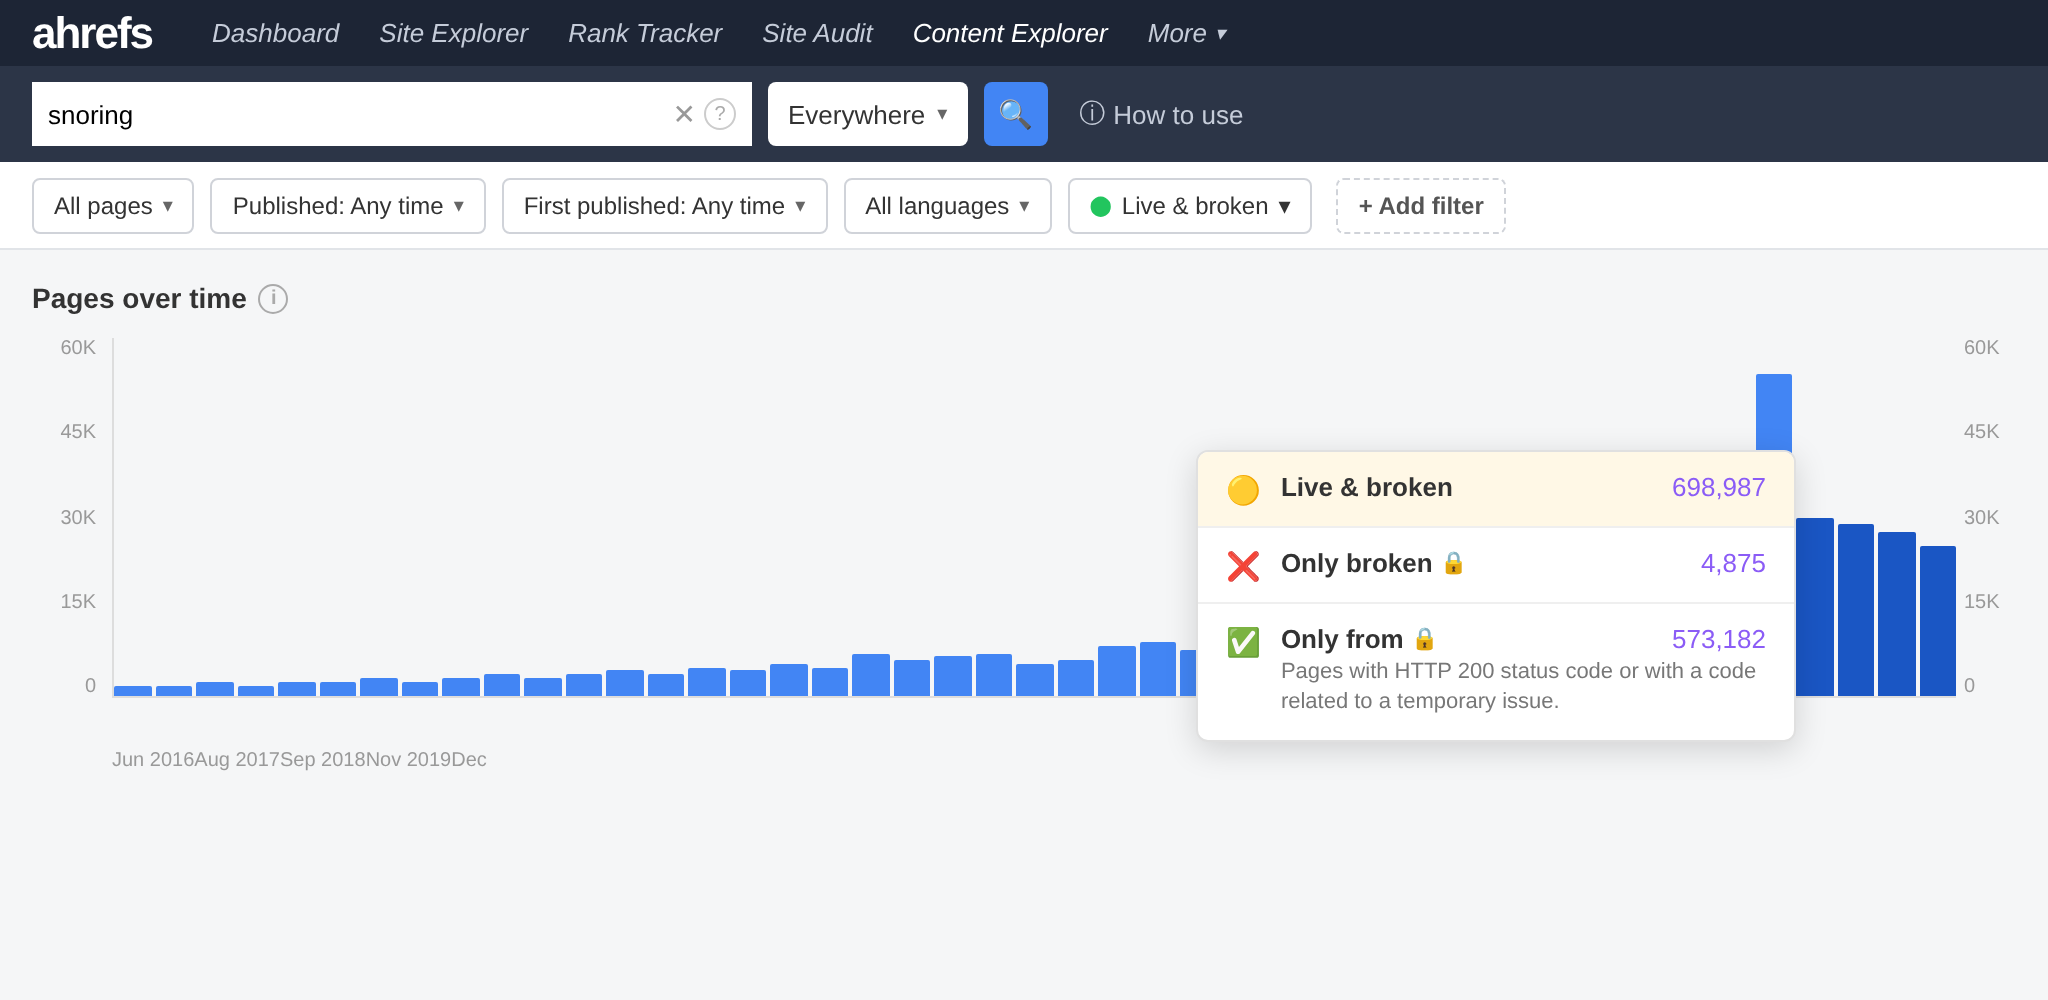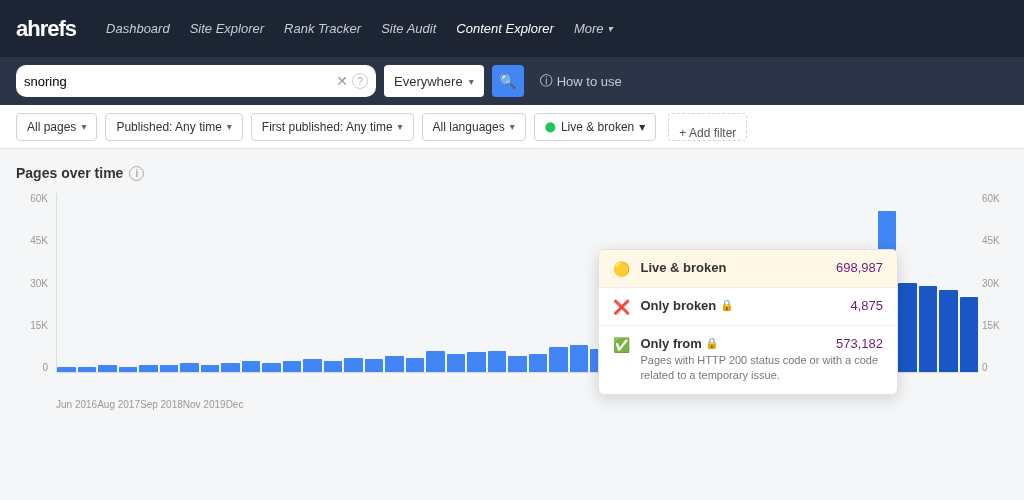--- a/index.html
+++ b/index.html
@@ -4,21 +4,21 @@
   <style>
     * { box-sizing: border-box; margin: 0; padding: 0; }
     body { font-family: -apple-system, BlinkMacSystemFont, 'Segoe UI', sans-serif; background: #f5f6f7; font-size: 13px; }
 
     
     .navbar {
       background: #1d2535;
       display: flex;
       align-items: center;
       padding: 0 16px;
-      height: 57px;
+      height: 33px;
       gap: 0;
     }
     .navbar-logo {
       color: #ff6b35;
       font-size: 22px;
       font-weight: 700;
       margin-right: 20px;
       letter-spacing: -1px;
     }
     .navbar-logo span { color: #fff; }
@@ -42,21 +42,21 @@
       display: flex;
       align-items: center;
       padding: 8px 16px;
       gap: 8px;
       height: 48px;
     }
     .search-input-wrap {
       display: flex;
       align-items: center;
       background: #fff;
-      border-radius: 10px;
+      border-radius: 0;
       padding: 0 8px;
       width: 360px;
       height: 32px;
     }
     .search-input-wrap input {
       border: none;
       outline: none;
       font-size: 13px;
       flex: 1;
       background: transparent;
@@ -150,31 +150,32 @@
       height: 28px;
       cursor: pointer;
       background: #fff;
       font-size: 12px;
       color: #333;
       gap: 5px;
     }
     .dot-green { color: #22c55e; font-size: 10px; }
     .add-filter-btn {
       display: flex;
-      align-items: flex-end;
+      align-items: center;
       border: 1px dashed #d0d3d9;
       border-radius: 4px;
       padding: 0 10px;
       height: 28px;
       cursor: pointer;
       background: #fff;
       font-size: 12px;
       color: #555;
       gap: 5px;
       margin-left: 4px;
+      font-weight: bold;
     }
 
     
     .main-content {
       padding: 16px;
       position: relative;
     }
     .chart-title {
       display: flex;
       align-items: center;
@@ -226,21 +227,21 @@
       font-size: 14px;
       flex-shrink: 0;
     }
     .dropdown-item-label {
       font-size: 13px;
       font-weight: 600;
       color: #333;
     }
     .dropdown-item-count {
       font-size: 13px;
-      color: #701a75;
+      color: #8b5cf6;
       margin-left: auto;
       white-space: nowrap;
     }
     .dropdown-item-desc {
       font-size: 11px;
       color: #777;
       margin-top: 2px;
       line-height: 1.4;
     }
     .dropdown-item-row {

